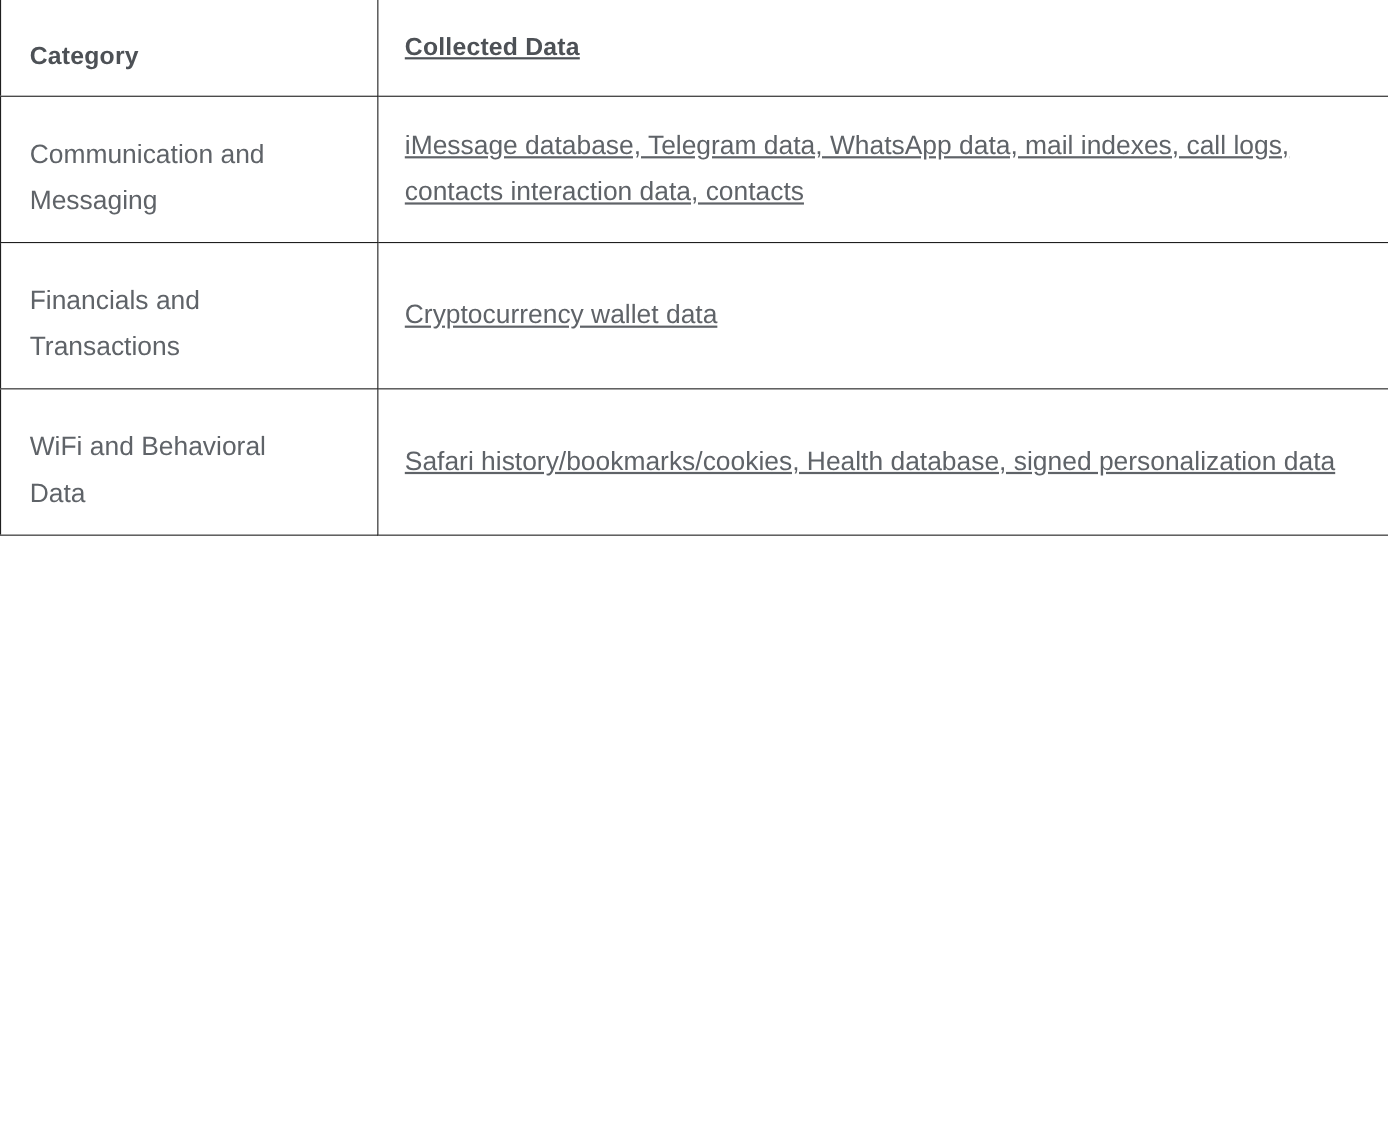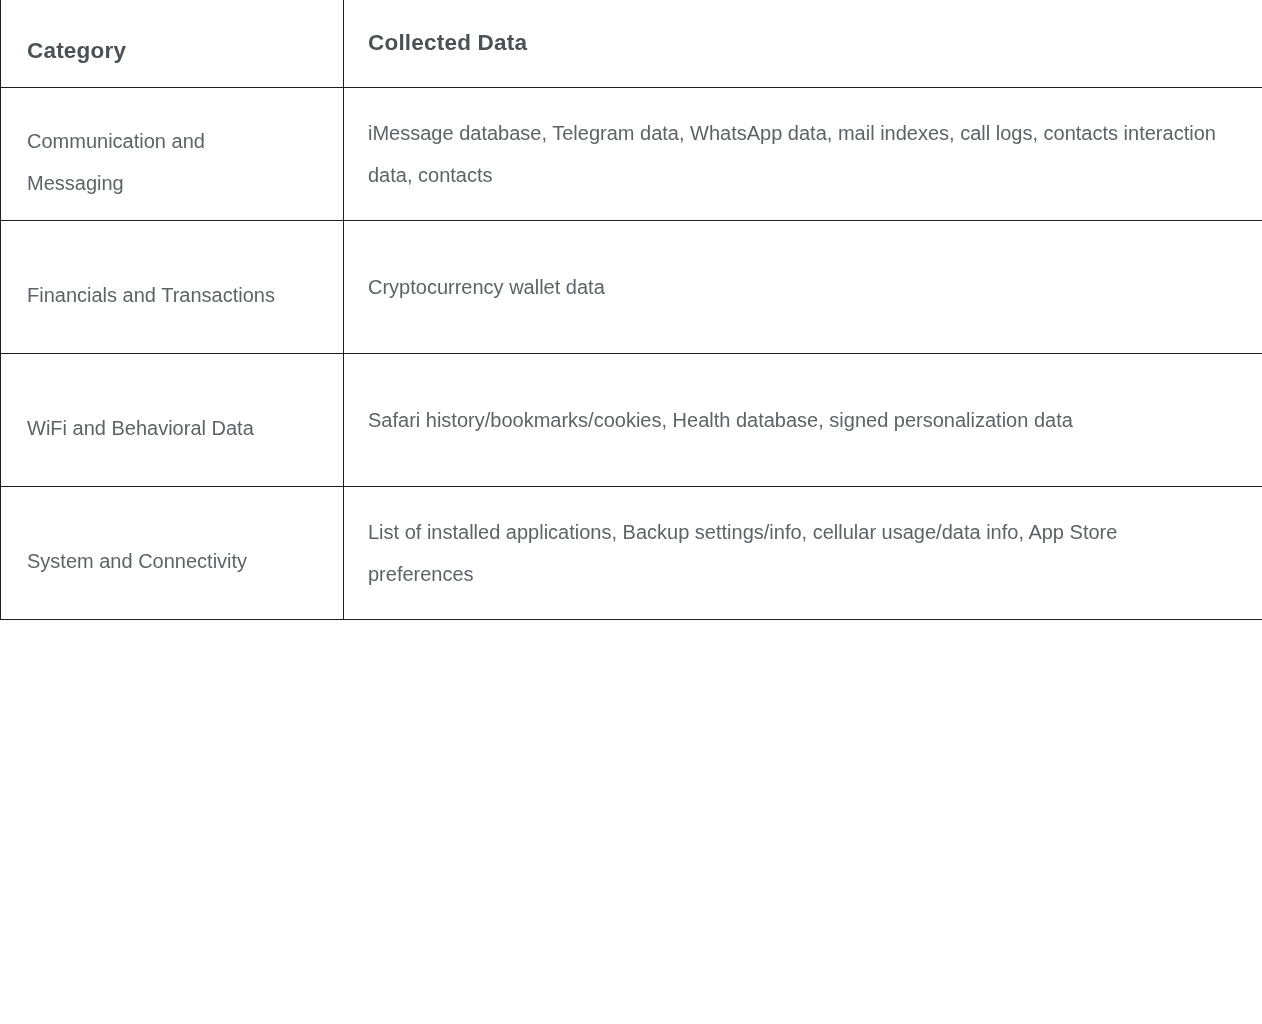--- a/index.html
+++ b/index.html
@@ -28,26 +28,26 @@
   }
   thead tr { height: 87px; }
   tbody tr { height: 133px; }
   th {
     font-size: 22.5px;
     font-weight: bold;
     color: #4d5156;
     letter-spacing: 0.2px;
   }
   td {
-    font-size: 20px;
+    font-size: 24px;
     line-height: 42px;
     color: #5f6368;
   }
   .cell-cat  { padding: 16px 56px 0 26px; }
-  .cell-data { padding: 0 45px 0 24px; }
+  .cell-data { padding: 0 45px 0 24px; text-decoration: underline; }
 </style>
 </head>
 <body>
 
 <table class="data-table">
   <colgroup>
     <col style="width:343px">
     <col style="width:919px">
   </colgroup>
   <thead>
@@ -68,18 +68,14 @@
   <tr>
     <td class="cell-cat">Financials and Transactions</td>
     <td class="cell-data">Cryptocurrency wallet data</td>
   </tr>
 
   <tr>
     <td class="cell-cat">WiFi and Behavioral Data</td>
     <td class="cell-data">Safari history/bookmarks/cookies, Health database, signed personalization data</td>
   </tr>
 
-  <tr>
-    <td class="cell-cat">System and Connectivity</td>
-    <td class="cell-data">List of installed applications, Backup settings/info, cellular usage/data info, App Store preferences</td>
-  </tr>
 </tbody>
 </table>
 
 </body></html>

